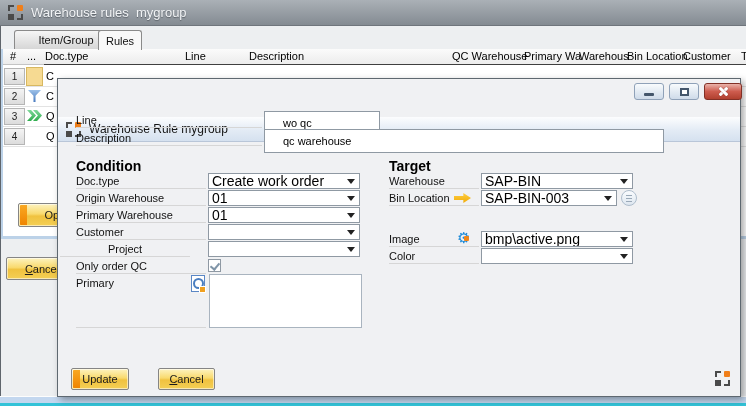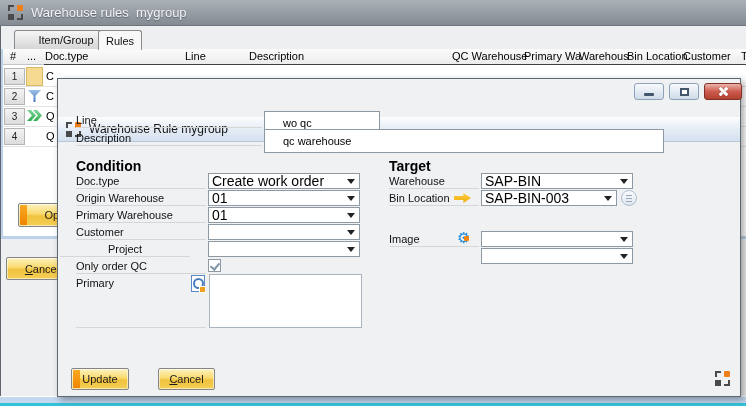--- a/index.html
+++ b/index.html
@@ -271,23 +271,25 @@
     <span id="bin-link-arrow" style="left:396px;top:113px;"></span>
     <div class="dd" style="left:423px;top:111px;width:136px;">
       <span class="val">SAP-BIN-003</span>
         <i class="arr"></i>
     </div>
     <div id="bin-options-btn" style="left:563px;top:111px;"></div>
 
     <span class="lbl ulbl" style="left:331px;top:152px;width:90px;">Image</span>
     <span id="image-gear-icon" style="left:399px;top:151px;">⚙</span>
     <div class="dd" style="left:423px;top:152px;width:152px;">
-        <i class="arr"></i>
-    </div>
-
+      <span class="val">bmp\active.png</span>
+        <i class="arr"></i>
+    </div>
+
+    <span class="lbl ulbl" style="left:331px;top:169px;width:90px;">Color</span>
     <div class="dd" style="left:423px;top:169px;width:152px;">
       <span class="val"></span>
         <i class="arr"></i>
     </div>
 
     <div class="gbtn default" style="left:13px;top:289px;width:58px;height:22px;">
       <span>Update</span>
     </div>
     <div class="gbtn" style="left:100px;top:289px;width:57px;height:22px;">
       <span class="mn">Cancel</span>

